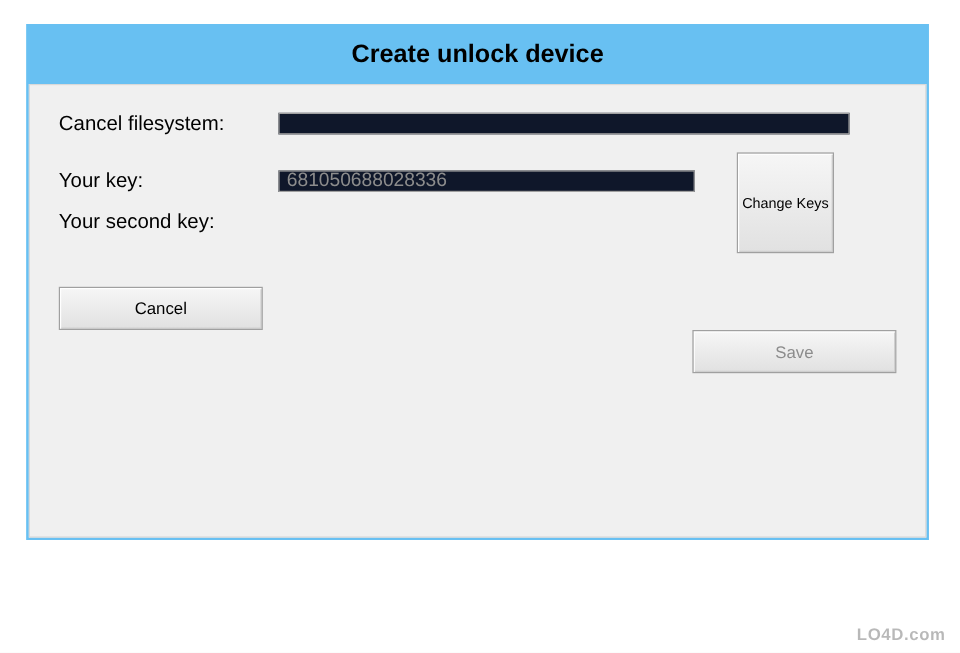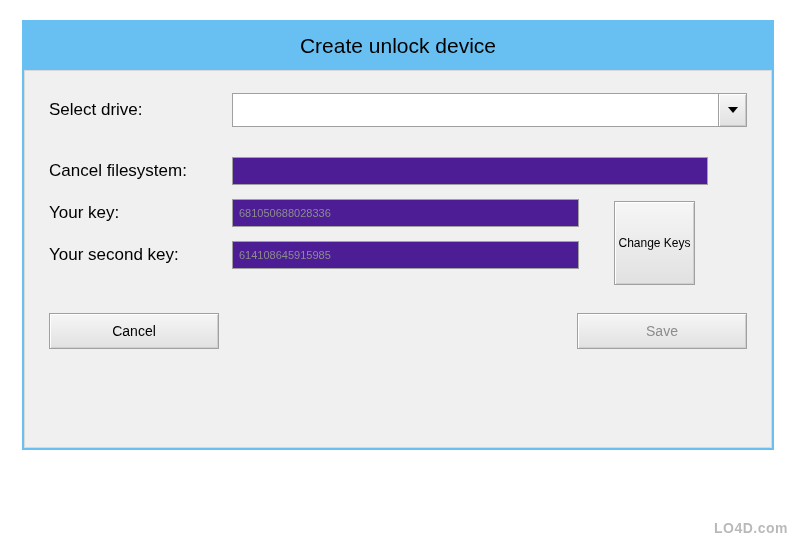--- a/index.html
+++ b/index.html
@@ -25,21 +25,21 @@
     display: flex;
     flex-direction: column;
   }
   .titlebar {
     height: 48px;
     display: flex;
     align-items: center;
     justify-content: center;
     background: #68c0f2;
     font-size: 21px;
-    font-weight: 400;
+    font-weight: 700;
     color: #000;
   }
   .client {
     flex: 1;
     background: #f0f0f0;
     border: 1px solid #d9d9d9;
     margin: 0;
     padding: 22px 24px 18px 24px;
     position: relative;
   }
@@ -76,24 +76,24 @@
     width: 28px;
     border-left: 1px solid #a0a0a0;
     background: linear-gradient(#f6f6f6,#e1e1e1);
     display: flex;
     align-items: center;
     justify-content: center;
     box-shadow: inset 1px 1px 0 #fff, inset -1px -1px 0 #c9c9c9;
   }
   .dropdown-btn svg { width:10px; height:6px; }
   .tinput {
-    height: 28px;
-    background: #4c1d95;
+    height: 18px;
+    background: #0f172a;
     border: 1px solid #a0a0a0;
-    font-size: 11px;
+    font-size: 16px;
     padding: 3px 6px;
     font-family: inherit;
     color: #000;
     outline: none;
   }
   .tinput.wide { width: 476px; }
   .tinput.med { width: 347px; }
   .tinput.ro { color: #8c8c8c; }
   .change-keys {
     width: 81px;
@@ -131,20 +131,21 @@
     border: 1px solid #a0a0a0;
     font-family: inherit;
     font-size: 14px;
     color: #000;
     cursor: pointer;
     box-shadow: inset 1px 1px 0 #fff, inset -1px -1px 0 #cfcfcf;
   }
   .btn.disabled {
     color: #8c8c8c;
     cursor: default;
+    margin-top: 36px;
   }
   .watermark {
     position: absolute;
     right: 12px;
     bottom: 8px;
     font-size: 14px;
     letter-spacing: 0.5px;
     color: rgba(0,0,0,0.28);
     font-weight: 600;
     margin-top: 39px;
@@ -152,47 +153,35 @@
 </style>
 </head>
 <body>
 
 <div class="window">
   <div class="titlebar">
     <span>Create unlock device</span>
   </div>
   <div class="client">
 
-    <div class="row first">
-      <div class="label">Select drive:</div>
-      <div class="dropdown">
-        <div class="dropdown-text"></div>
-        <div class="dropdown-btn">
-          <svg viewBox="0 0 10 6">
-              <polygon points="0,0 10,0 5,6" fill="#000"></polygon>
-            </svg>
-        </div>
-      </div>
-    </div>
 
 
     <div class="row">
       <div class="label">Cancel filesystem:</div>
       <input class="tinput wide" type="text" value="" style="">
     </div>
 
     <div class="keys-group">
       <div class="keys-left">
         <div class="row" style="margin-bottom:0">
           <div class="label">Your key:</div>
           <input class="tinput med ro" type="text" readonly="" value="681050688028336" style="">
         </div>
         <div class="row" style="margin-bottom:16px">
           <div class="label">Your second key:</div>
-          <input class="tinput med ro" type="text" readonly="" value="614108645915985" style="">
         </div>
       </div>
       <button class="change-keys">Change Keys</button>
     </div>
 
     <div class="btnrow">
       <button class="btn">Cancel</button>
       <button class="btn disabled" disabled="">Save</button>
     </div>
 

